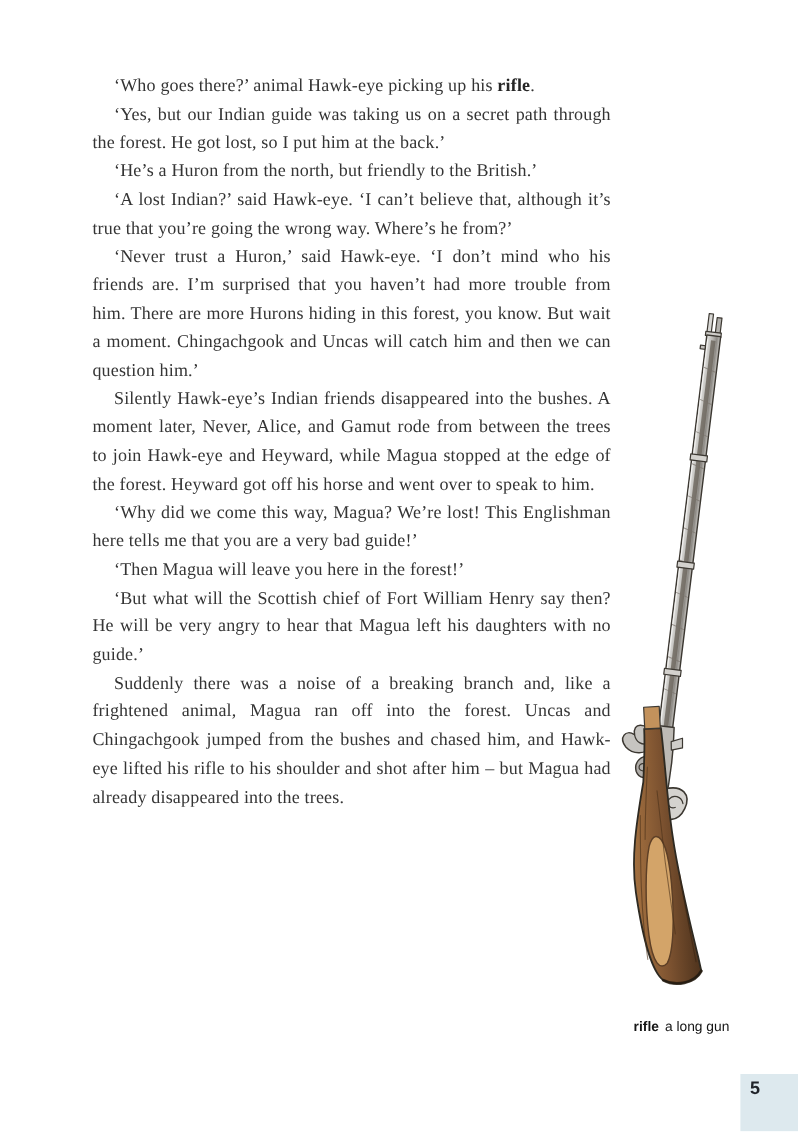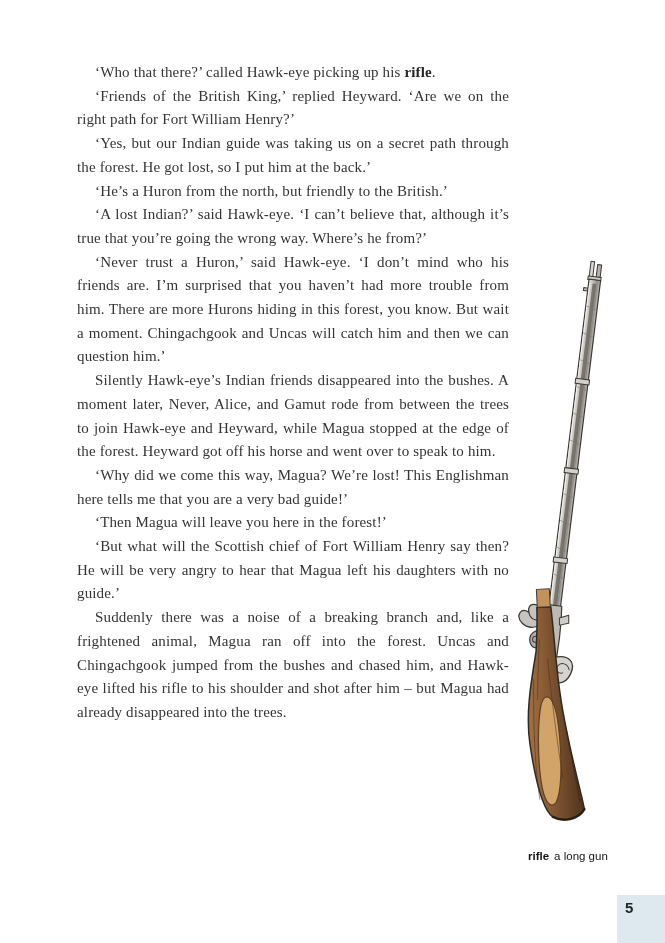--- a/index.html
+++ b/index.html
@@ -50,22 +50,21 @@
     font-size:15px;
     color:#20242a;
   }
 </style>
 </head>
 <body>
 
 <div class="page">
 
   <div class="body-text">
-      <p><span>‘Who that there?’ called Hawk-eye picking up his </span><b>rifle</b><span>.</span></p>
-      <p><span>‘Friends of the British King,’ replied Heyward. ‘Are we on the right path for Fort William Henry?’</span></p>
+      <p><span>‘Who goes there?’ animal Hawk-eye picking up his </span><b>rifle</b><span>.</span></p>
       <p><span>‘Yes, but our Indian guide was taking us on a secret path through the forest. He got lost, so I put him at the back.’</span></p>
       <p><span>‘He’s a Huron from the north, but friendly to the British.’</span></p>
       <p><span>‘A lost Indian?’ said Hawk-eye. ‘I can’t believe that, although it’s true that you’re going the wrong way. Where’s he from?’</span></p>
       <p><span>‘Never trust a Huron,’ said Hawk-eye. ‘I don’t mind who his friends are. I’m surprised that you haven’t had more trouble from him. There are more Hurons hiding in this forest, you know. But wait a moment. Chingachgook and Uncas will catch him and then we can question him.’</span></p>
       <p><span>Silently Hawk-eye’s Indian friends disappeared into the bushes. A moment later, Never, Alice, and Gamut rode from between the trees to join Hawk-eye and Heyward, while Magua stopped at the edge of the forest. Heyward got off his horse and went over to speak to him.</span></p>
       <p><span>‘Why did we come this way, Magua? We’re lost! This Englishman here tells me that you are a very bad guide!’</span></p>
       <p><span>‘Then Magua will leave you here in the forest!’</span></p>
       <p><span>‘But what will the Scottish chief of Fort William Henry say then? He will be very angry to hear that Magua left his daughters with no guide.’</span></p>
       <p><span>Suddenly there was a noise of a breaking branch and, like a frightened animal, Magua ran off into the forest. Uncas and Chingachgook jumped from the bushes and chased him, and Hawk-eye lifted his rifle to his shoulder and shot after him – but Magua had already disappeared into the trees.</span></p>
     </div>

